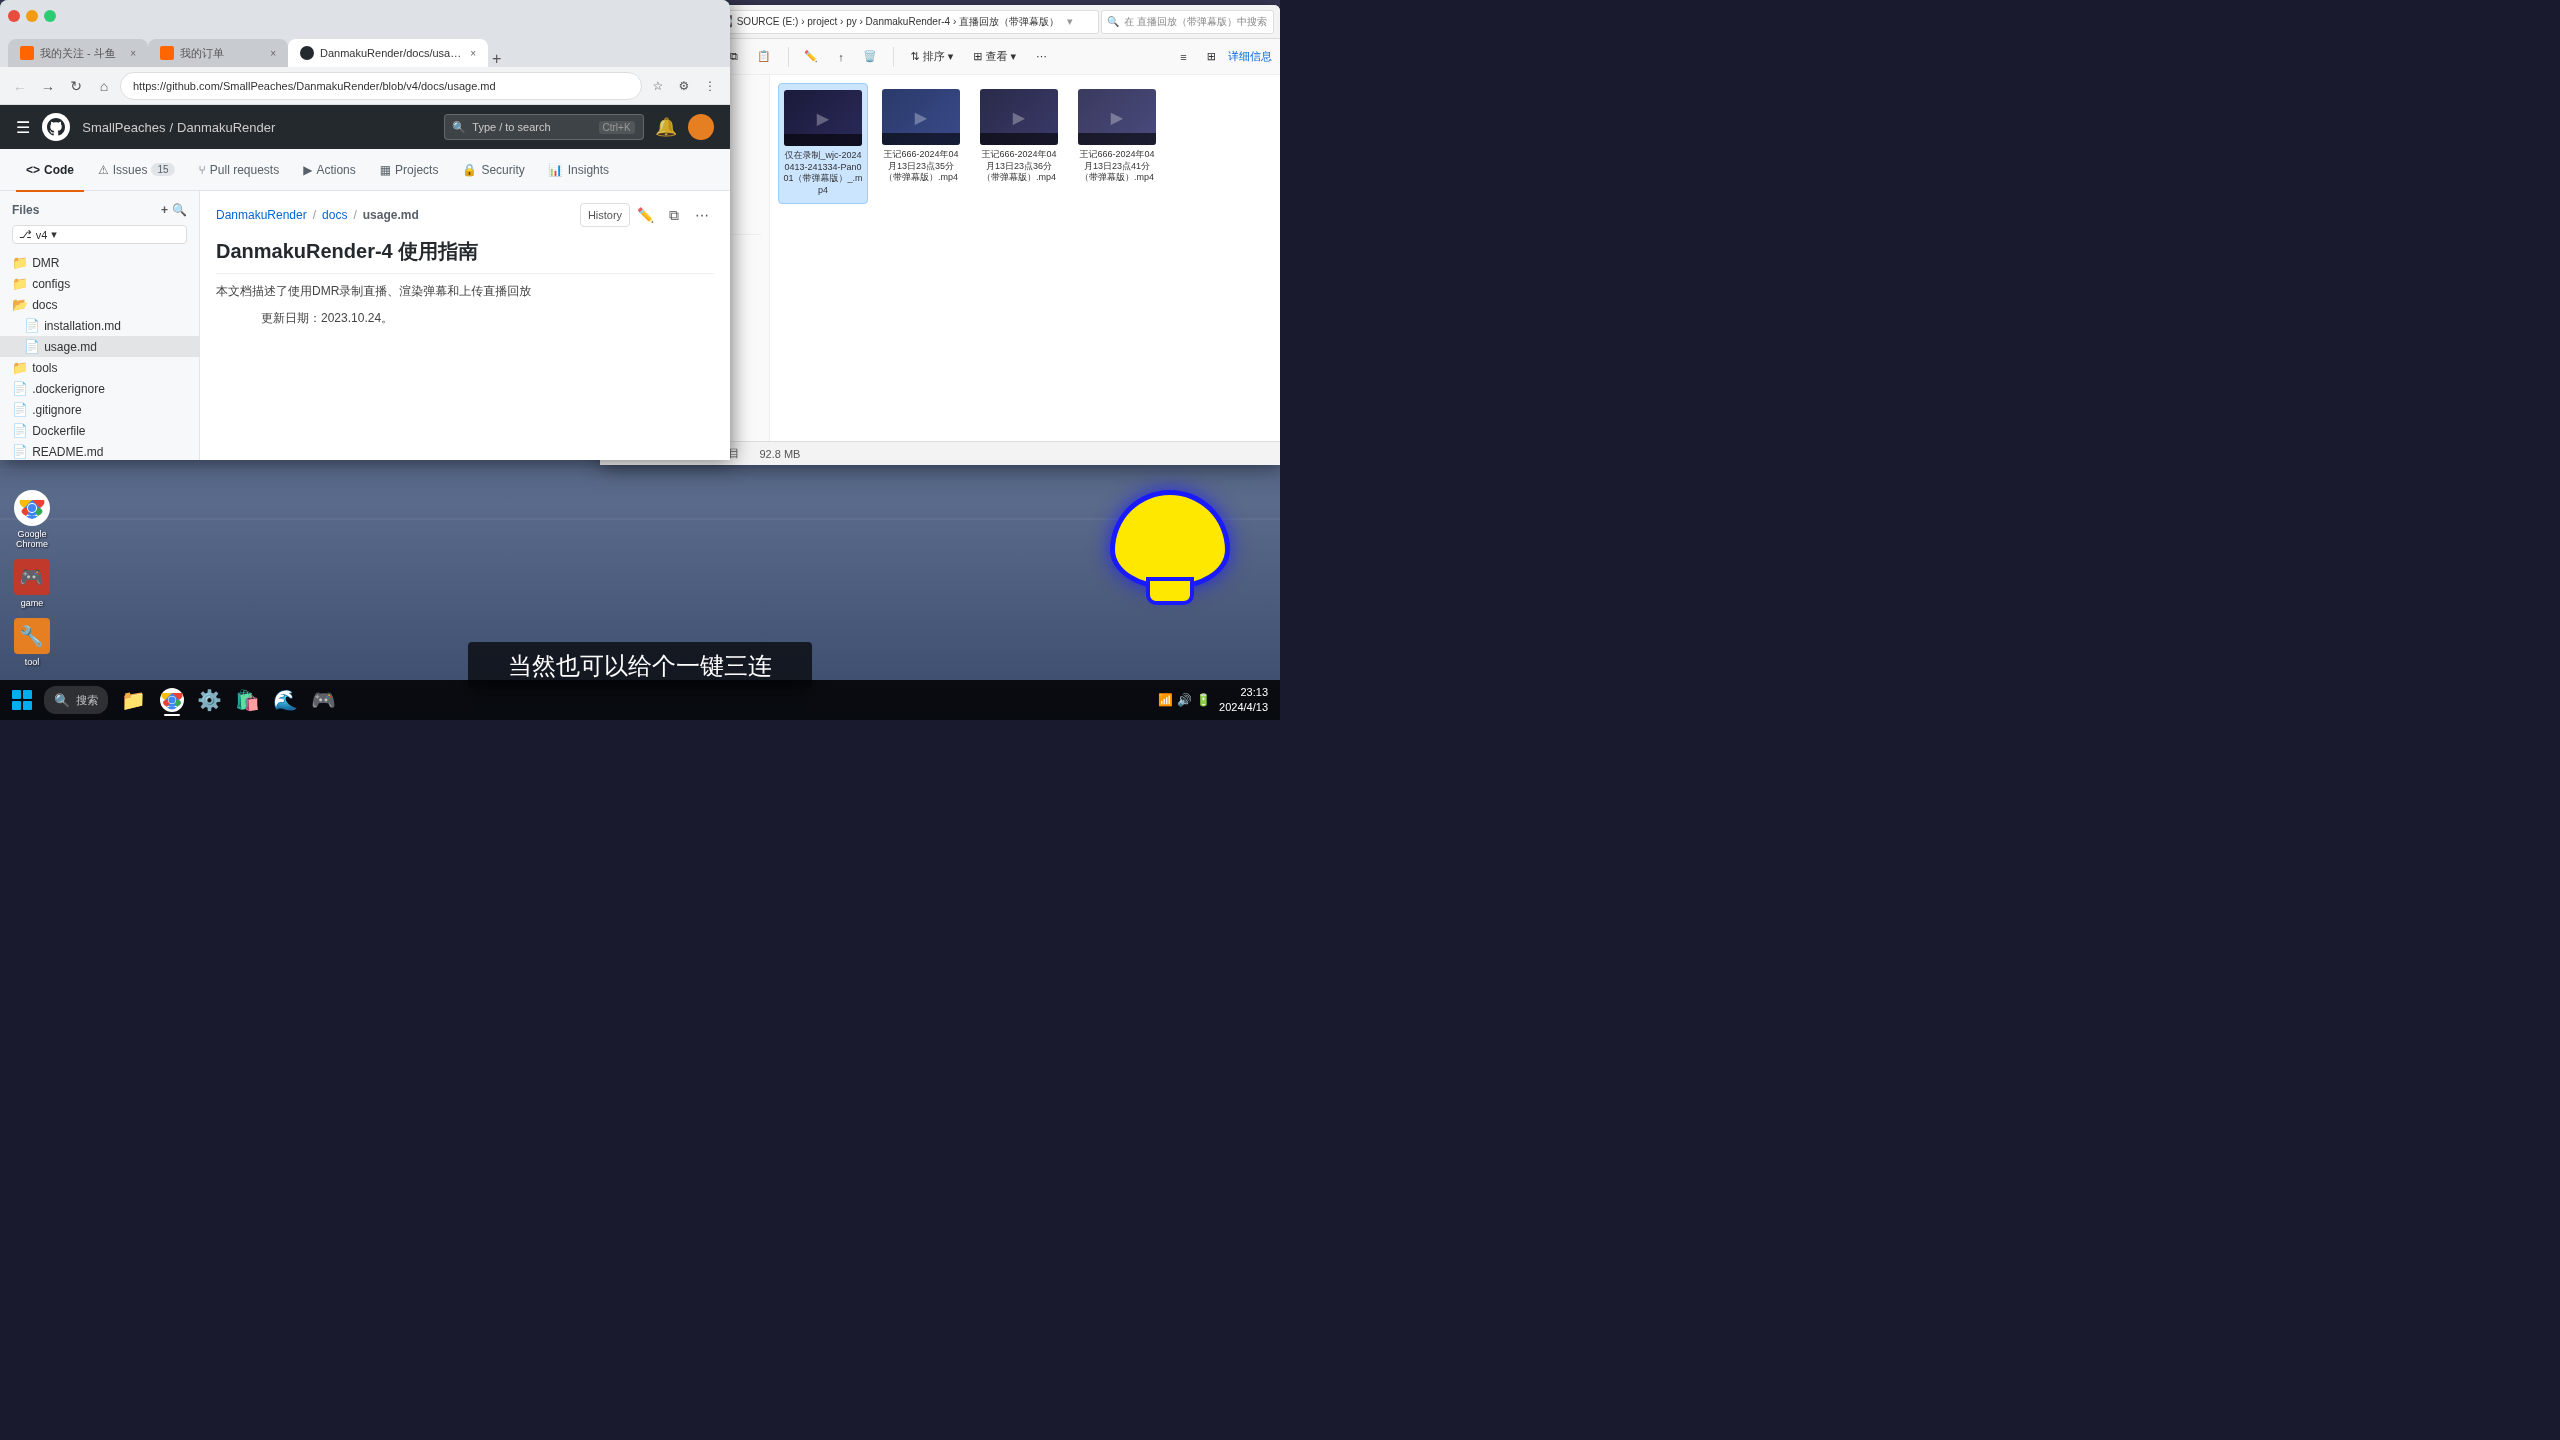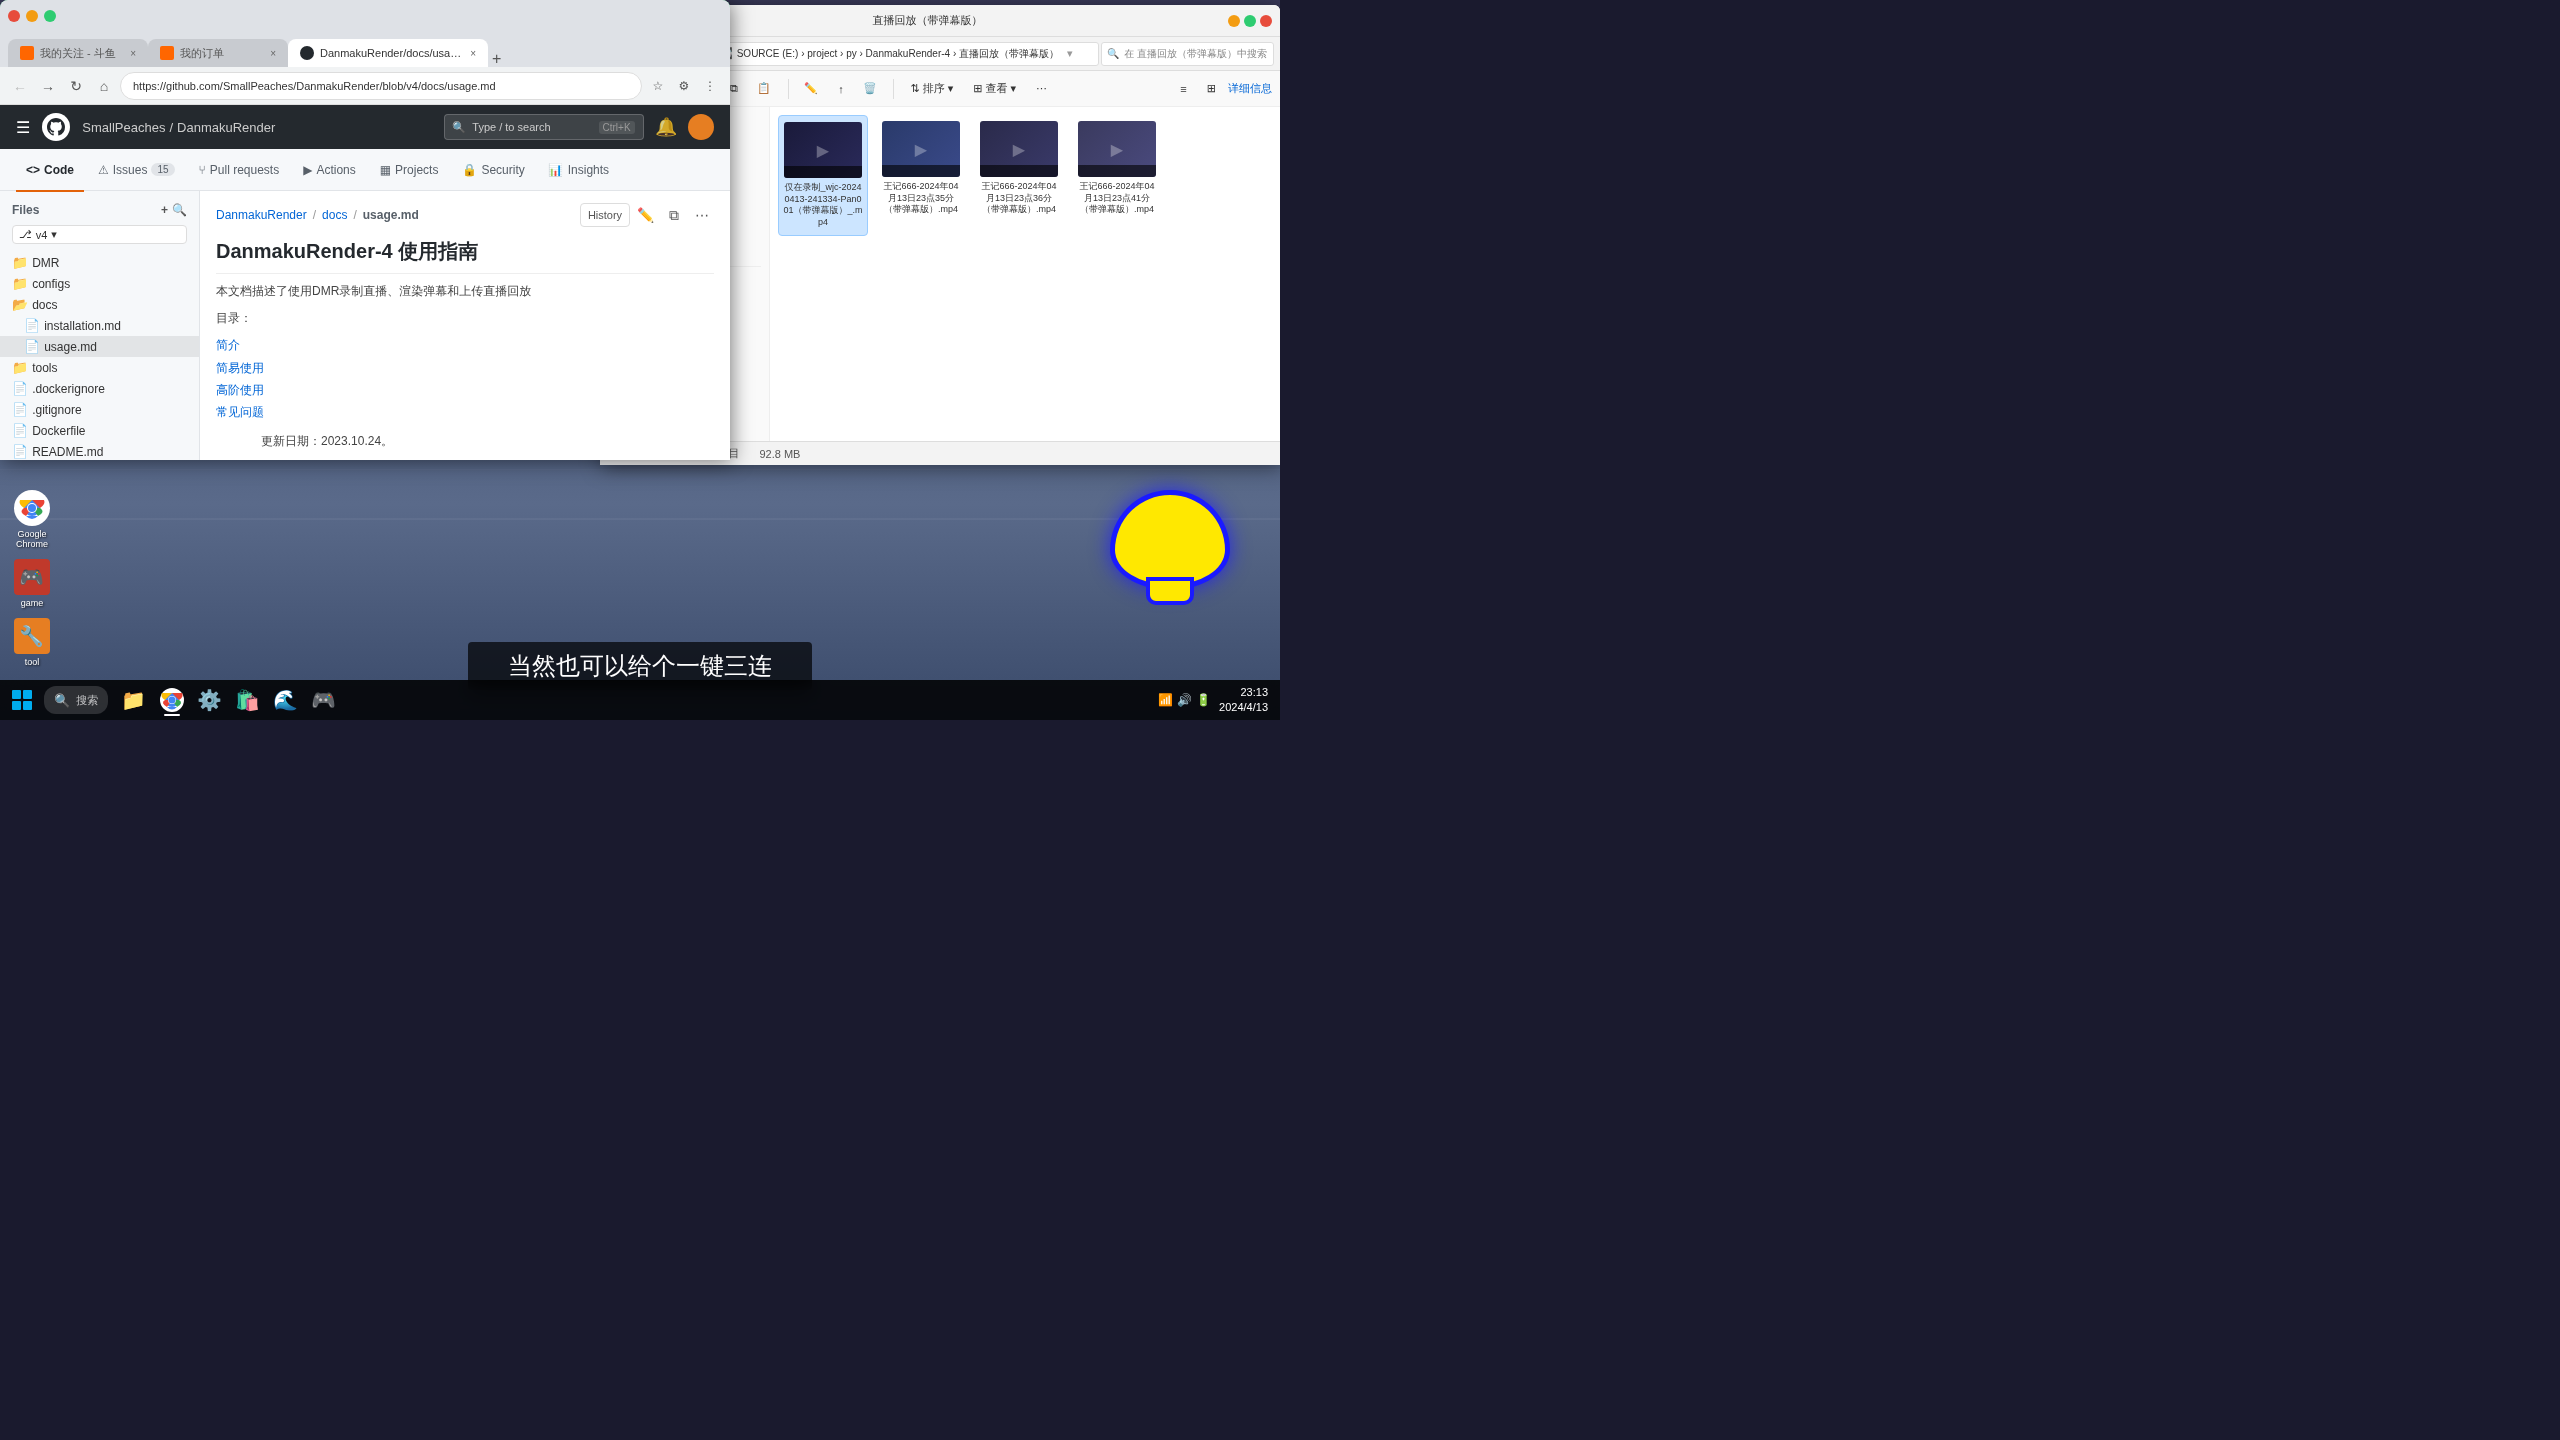--- a/index.html
+++ b/index.html
@@ -868,45 +868,29 @@
             <button class="file-action-btn" style="background:white;border:1px solid #ddd;border-radius:4px;padding:2px 24px;font-size:11px;cursor:pointer;">History</button>
             <button class="file-action-btn">✏️</button>
             <button class="file-action-btn">⧉</button>
             <button class="file-action-btn">⋯</button>
           </div>
         </div>
 
         <div class="md-content">
           <h1>DanmakuRender-4 使用指南</h1>
           <p>本文档描述了使用DMR录制直播、渲染弹幕和上传直播回放</p>
-          <div class="md-toc">
-            <p>目录：</p>
-            <a>简介</a>
-            <a>简易使用</a>
-            <a>高阶使用</a>
-            <a>常见问题</a>
-          </div>
           <p class="md-meta">更新日期：2023.10.24。</p>
 
         </div>
       </div>
     </div>
   </div>
 </div>
 
 <div class="explorer-window">
-  <div class="explorer-titlebar">
-    <span style="font-size:12px;color:#555;margin-right:4px;">📂</span>
-    <span class="explorer-title">直播回放（带弹幕版）</span>
-    <div class="win-controls">
-      <div class="win-ctrl min"></div>
-      <div class="win-ctrl max"></div>
-      <div class="win-ctrl close"></div>
-    </div>
-  </div>
 
   <div class="explorer-nav">
     <button class="exp-nav-btn">←</button>
     <button class="exp-nav-btn">→</button>
     <button class="exp-nav-btn">↑</button>
     <button class="exp-nav-btn">↻</button>
     <div class="exp-address">
       <span>💽</span>
       <span style="font-size:10px;">SOURCE (E:) › project › py › DanmakuRender-4 › 直播回放（带弹幕版）</span>
       <span style="margin-left:4px;color:#999;">▾</span>

